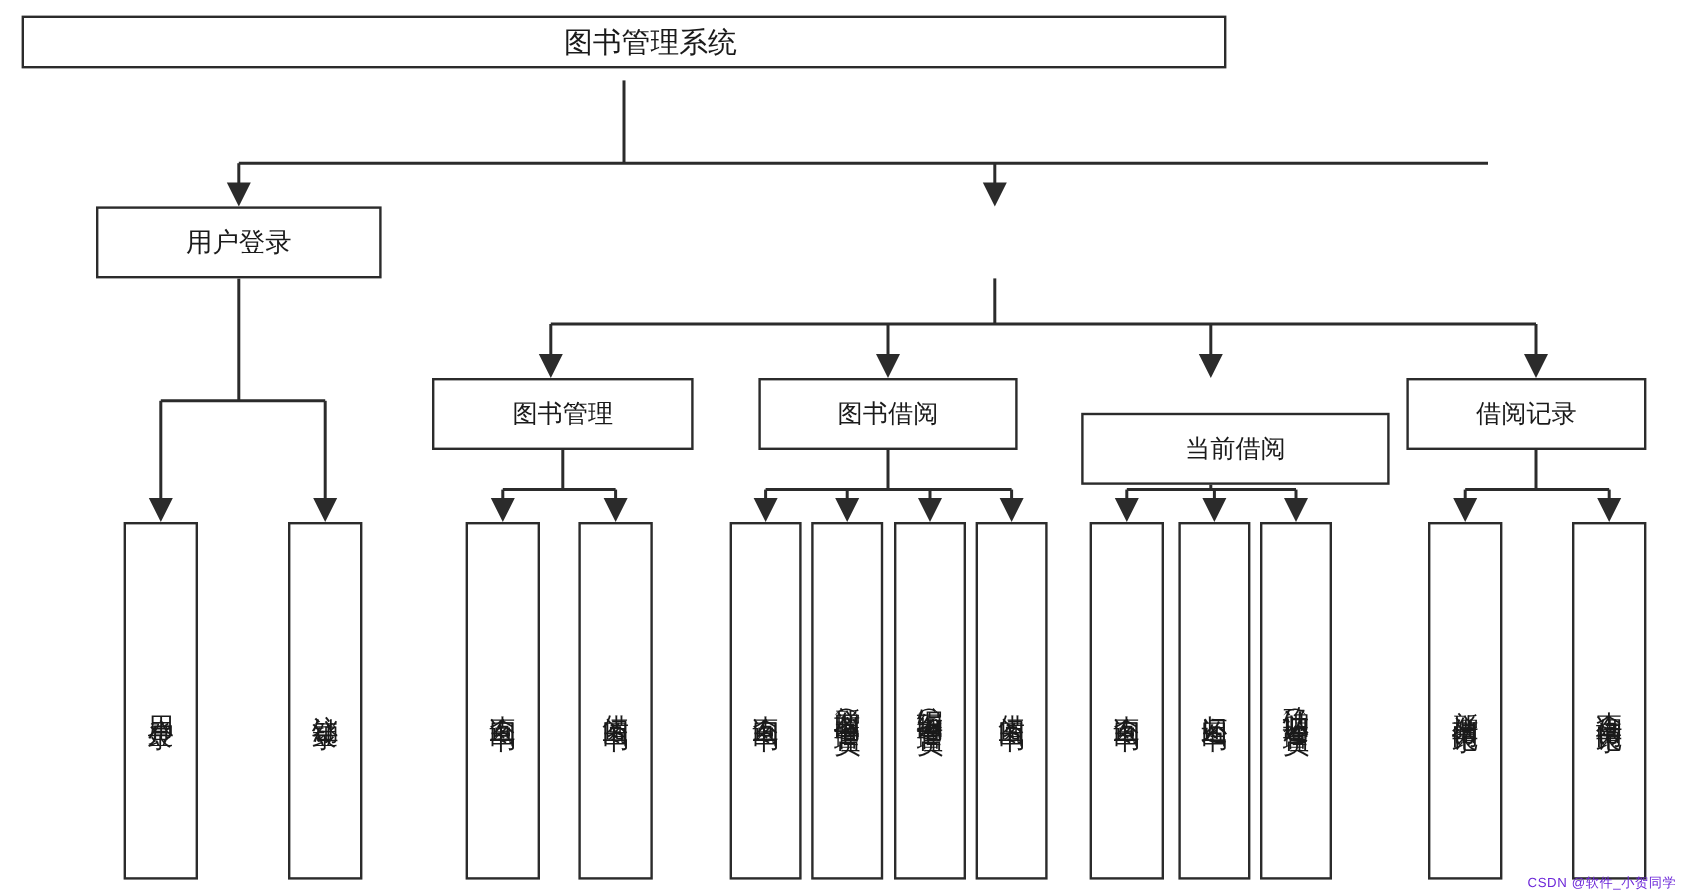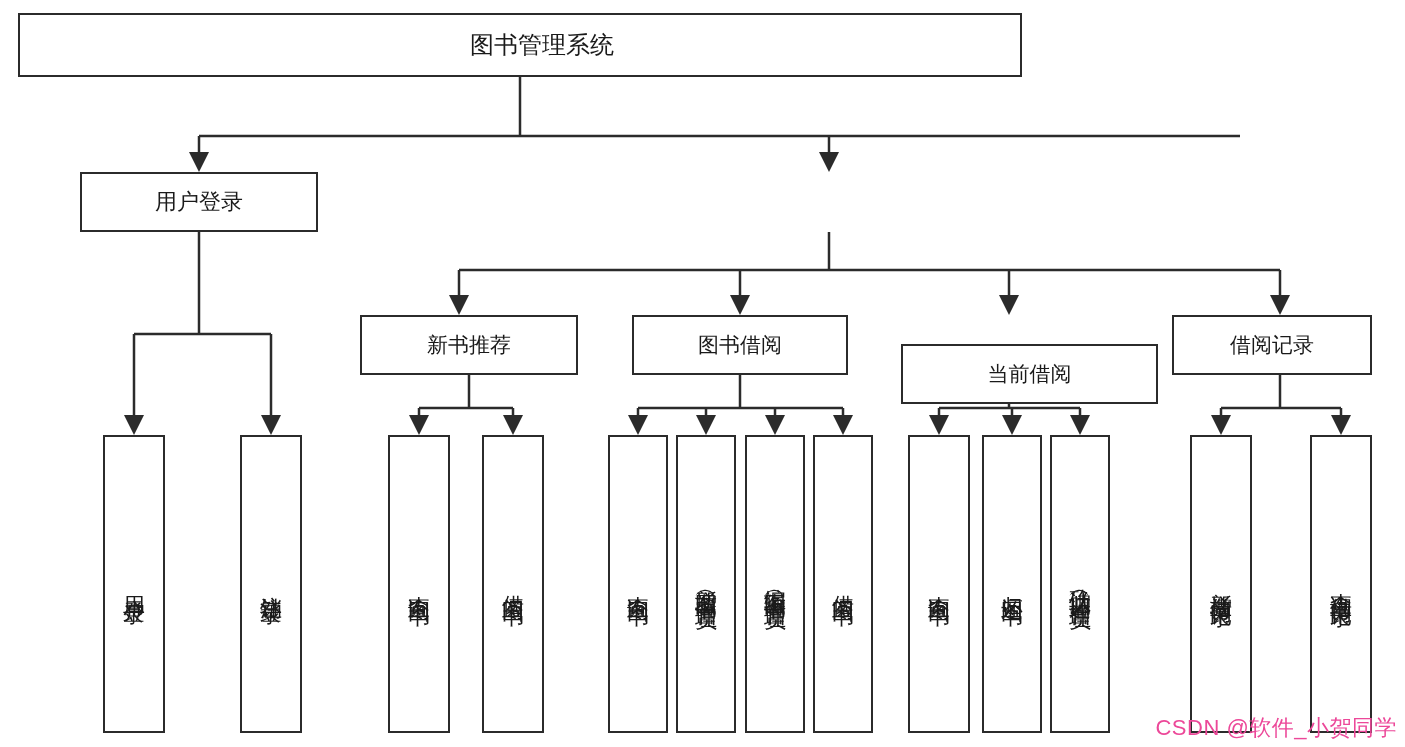--- a/index.html
+++ b/index.html
@@ -39,22 +39,22 @@
     text-orientation:upright;
     letter-spacing:3px;
     white-space:nowrap;
   }
   svg#wires{position:absolute;left:0;top:0;width:1405px;height:747px;pointer-events:none;}
   .wire{stroke:#2b2b2b;stroke-width:2.5;fill:none;}
   .head{fill:#2b2b2b;}
   #watermark{
     position:absolute;
     right:8px;bottom:4px;
-    font-size:22px;
-    color:#ec4899;
+    font-size:11px;
+    color:#6d28d9;
     letter-spacing:0.5px;
     white-space:nowrap;
   }
 </style>
 </head>
 <body>
 
 <div id="canvas">
 
   <svg id="wires" viewBox="0 0 1405 747">
@@ -127,30 +127,30 @@
     <g>
       <path class="wire" d="M 1280 375 L 1280 408"></path>
       <path class="wire" d="M 1221 408 L 1341 408"></path>
       <path class="wire" d="M 1221 408 L 1221 418"></path>
       <polygon class="head" points="1211,415 1231,415 1221,435"></polygon>
       <path class="wire" d="M 1341 408 L 1341 418"></path>
       <polygon class="head" points="1331,415 1351,415 1341,435"></polygon>
     </g>
   </svg>
 
-  <div class="node root" style="left:18px;top:13px;width:1004px;height:64px;padding-left:44px;">
+  <div class="node root" style="left:18px;top:13px;width:1004px;height:44px;padding-left:44px;">
     <span>图书管理系统</span>
   </div>
 
   <div class="node lvl1" style="left:80px;top:172px;width:238px;height:60px;">
     <span>用户登录</span>
   </div>
 
   <div class="node lvl2" style="left:360px;top:315px;width:218px;height:60px;">
-    <span>新书推荐</span>
+    <span>图书管理</span>
   </div>
   <div class="node lvl2" style="left:632px;top:315px;width:216px;height:60px;text-align:right;">
     <span>图书借阅</span>
   </div>
   <div class="node lvl2" style="left:901px;top:315px;width:257px;height:60px;margin-top:29px;">
     <span>当前借阅</span>
   </div>
   <div class="node lvl2" style="left:1172px;top:315px;width:200px;height:60px;">
     <span>借阅记录</span>
   </div>

